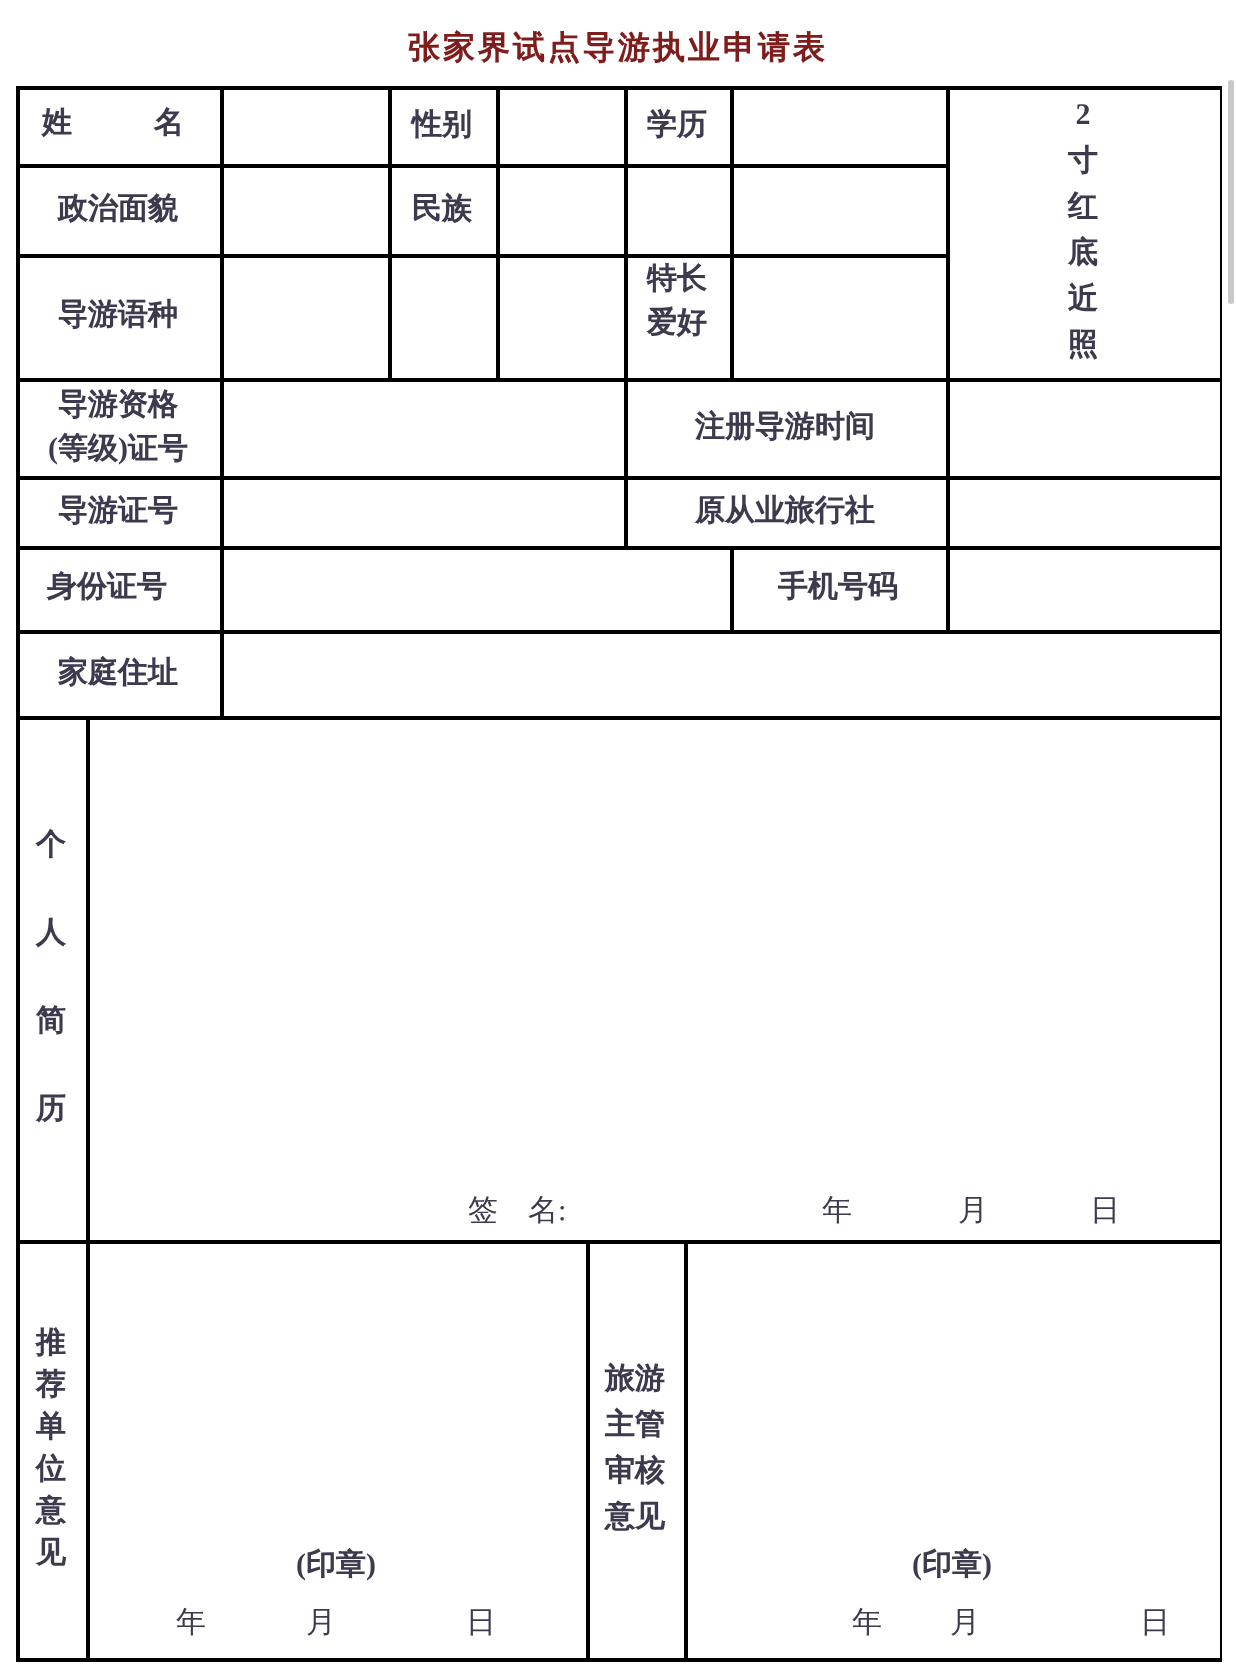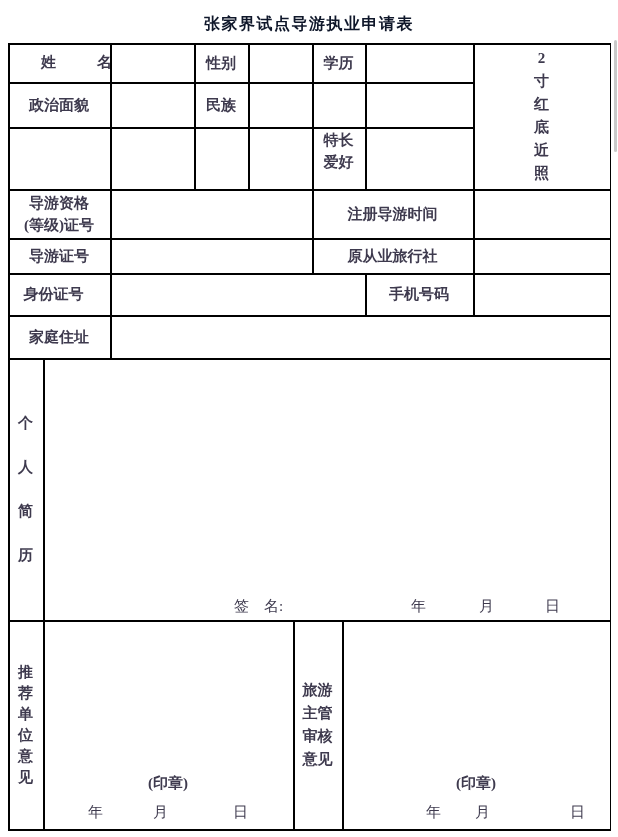--- a/index.html
+++ b/index.html
@@ -16,21 +16,21 @@
     overflow: hidden;
   }
   .title {
     position: absolute;
     left: 0; top: 14px;
     width: 100%;
     text-align: center;
     font-size: 16px;
     font-weight: bold;
     letter-spacing: 1.5px;
-    color: #0f172a;
+    color: #7f1d1d;
   }
   .hl, .vl { position: absolute; background: #000000; }
   .hl { height: 1.5px; }
   .vl { width: 1.5px; }
   .cell {
     position: absolute;
     display: flex;
     align-items: center;
     justify-content: center;
     font-size: 15px;
@@ -93,21 +93,21 @@
     <div class="vl" style="left:248px;top:43px;height:147.5px"></div>
     <div class="vl" style="left:312px;top:43px;height:231.5px"></div>
     <div class="vl" style="left:365px;top:43px;height:147.5px"></div>
     <div class="vl" style="left:365px;top:273px;height:43.5px"></div>
     <div class="vl" style="left:473px;top:43px;height:273.5px"></div>
     <div class="vl" style="left:43px;top:358px;height:472.5px"></div>
     <div class="vl" style="left:293px;top:620px;height:210.5px"></div>
     <div class="vl" style="left:342px;top:620px;height:210.5px"></div>
   </div>
 
-  <div class="name-cell" style="left:26px;top:43px;width:101px;height:39px;line-height:39px">姓名</div>
+  <div class="name-cell" style="left:6px;top:43px;width:101px;height:39px;line-height:39px">姓名</div>
   <div class="cell fill" style="left:111px;top:44px;width:82px;height:37px"></div>
   <div class="cell" style="left:194px;top:43px;width:54px;height:39px">性别</div>
   <div class="cell fill" style="left:249px;top:44px;width:62px;height:37px"></div>
   <div class="cell" style="left:312px;top:43px;width:53px;height:39px">学历</div>
   <div class="cell fill" style="left:366px;top:44px;width:106px;height:37px"></div>
 
   <div class="cell col photo-chars" style="left:473px;top:43px;width:137px;height:146px">
     <span>2</span>
     <span>寸</span>
     <span>红</span>
@@ -115,20 +115,21 @@
     <span>近</span>
     <span>照</span>
   </div>
 
   <div class="cell" style="left:8px;top:82px;width:102px;height:45px">政治面貌</div>
   <div class="cell fill" style="left:111px;top:83px;width:82px;height:43px"></div>
   <div class="cell" style="left:194px;top:82px;width:54px;height:45px">民族</div>
   <div class="cell fill" style="left:249px;top:83px;width:62px;height:43px"></div>
   <div class="cell fill" style="left:366px;top:83px;width:106px;height:43px"></div>
 
+  <div class="cell" style="left:8px;top:127px;width:102px;height:62px">导游语种</div>
   <div class="cell fill" style="left:111px;top:128px;width:82px;height:60px"></div>
   <div class="cell fill" style="left:249px;top:128px;width:62px;height:60px"></div>
   <div class="cell col" style="left:312px;top:127px;width:53px;height:48px">
     <span>特长</span>
     <span>爱好</span>
   </div>
   <div class="cell fill" style="left:366px;top:128px;width:106px;height:60px"></div>
 
   <div class="cell col" style="left:8px;top:189px;width:102px;height:49px">
     <span>导游资格</span>

